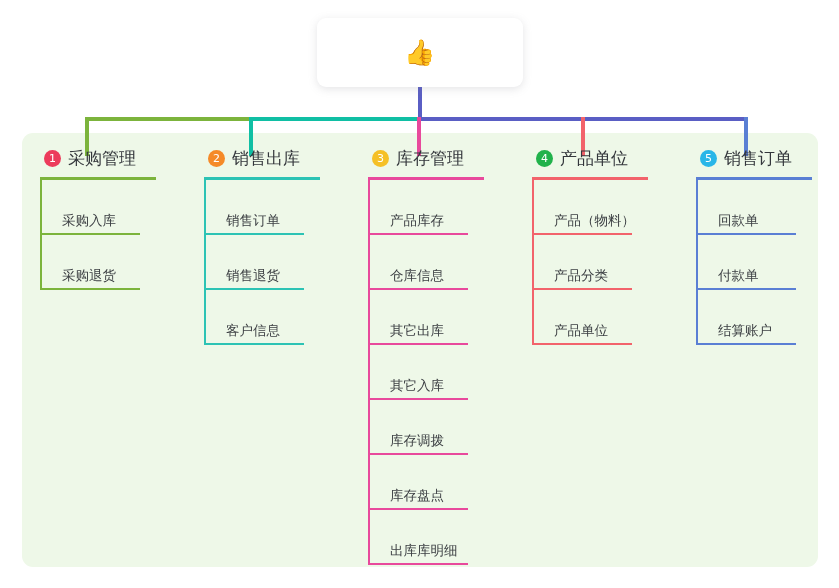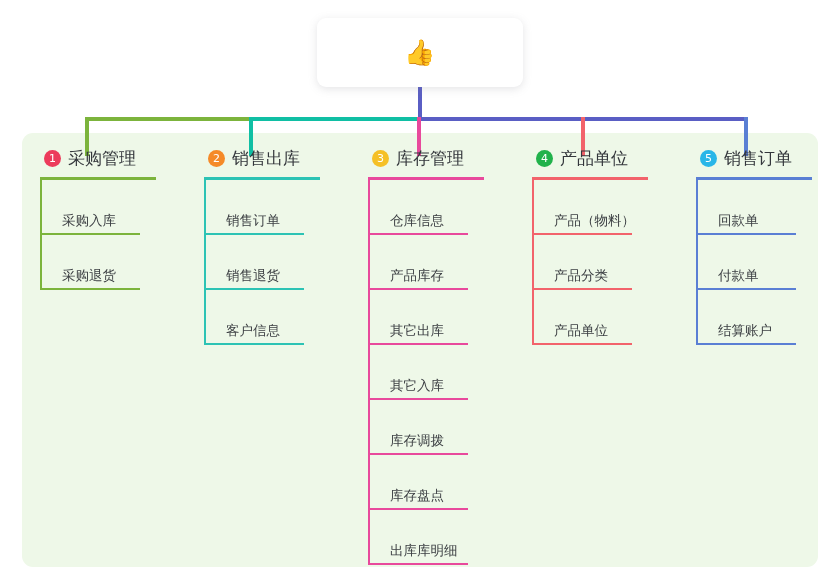--- a/index.html
+++ b/index.html
@@ -227,25 +227,25 @@
     </div>
     <div class="column col-3">
       <div class="col-head">
         <span class="badge" style="background: rgb(245, 192, 38);">3</span>
         <span class="col-title">库存管理</span>
       </div>
       <div class="head-rule" style="background: rgb(232, 73, 156);"></div>
       <div class="items">
         <div class="spine" style="background: rgb(232, 73, 156);"></div>
         <div class="item">
+          <span class="item-label">产品库存</span>
+          <div class="item-rule" style="background: rgb(232, 73, 156);"></div>
+        </div>
+        <div class="item">
           <span class="item-label">仓库信息</span>
-          <div class="item-rule" style="background: rgb(232, 73, 156);"></div>
-        </div>
-        <div class="item">
-          <span class="item-label">产品库存</span>
           <div class="item-rule" style="background: rgb(232, 73, 156);"></div>
         </div>
         <div class="item">
           <span class="item-label">其它出库</span>
           <div class="item-rule" style="background: rgb(232, 73, 156);"></div>
         </div>
         <div class="item">
           <span class="item-label">其它入库</span>
           <div class="item-rule" style="background: rgb(232, 73, 156);"></div>
         </div>

